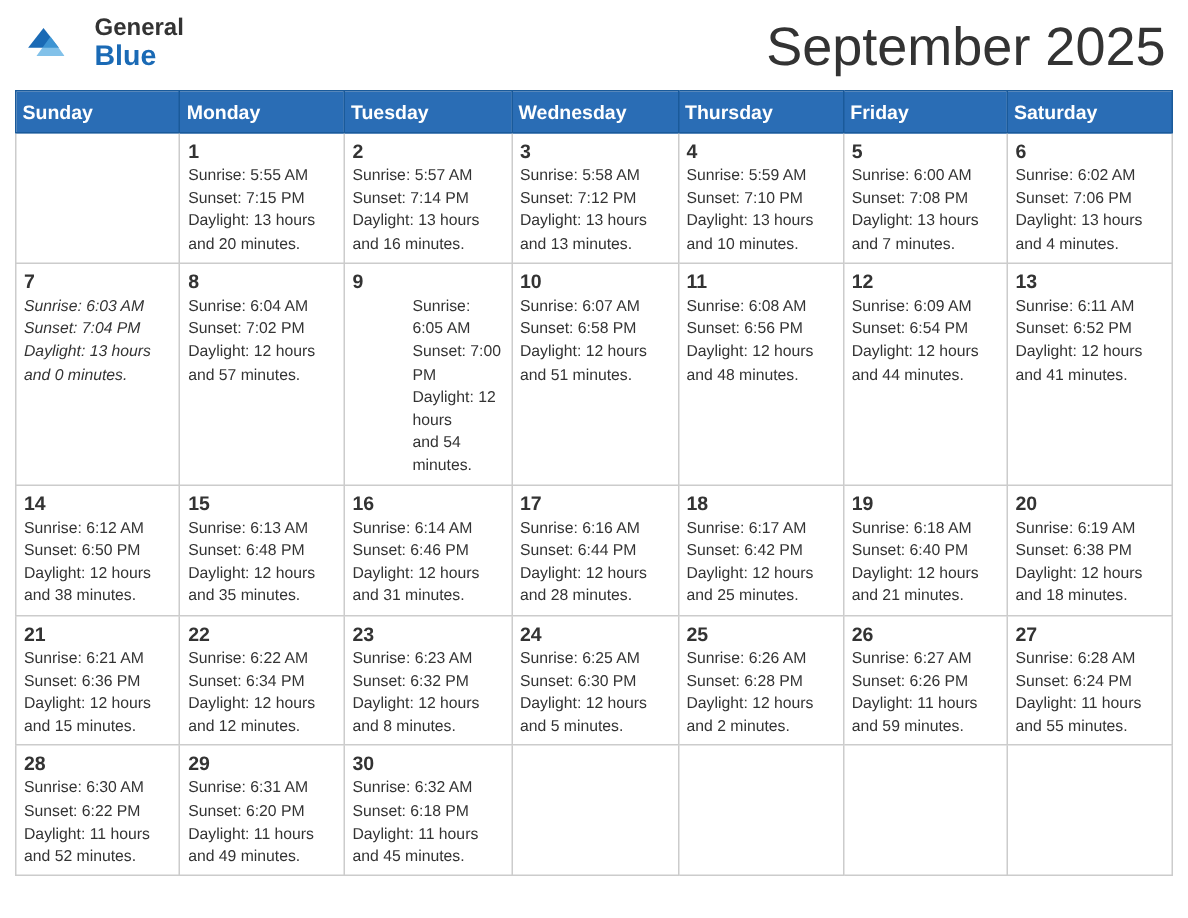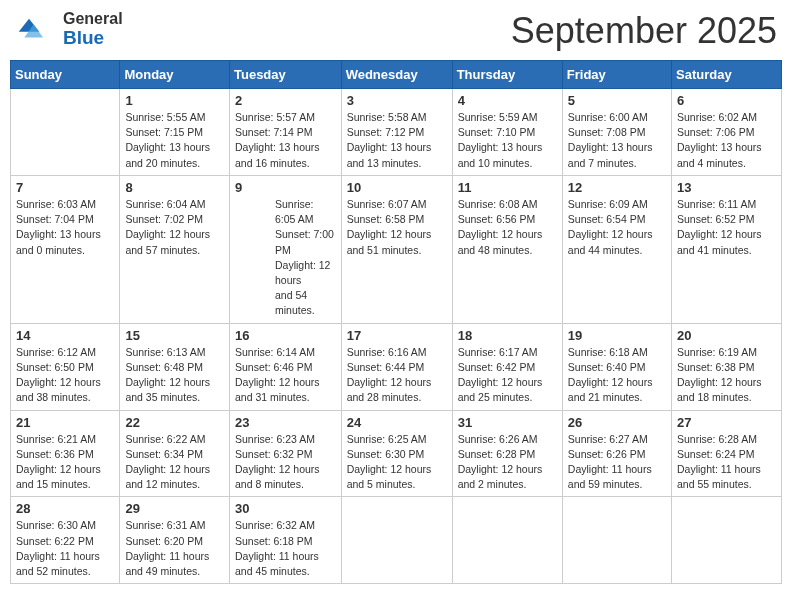--- a/index.html
+++ b/index.html
@@ -165,21 +165,21 @@
           <span class="day-num">6</span>
           <div class="day-info" style="white-space: pre-line;">Sunrise: 6:02 AM
 Sunset: 7:06 PM
 Daylight: 13 hours
 and 4 minutes.</div>
         </td>
       </tr>
       <tr>
         <td>
           <span class="day-num">7</span>
-          <div class="day-info" style="white-space: pre-line;">Sunrise: 6:03 AM
+          <div class="day-info" style="white-space: pre-line; font-style: italic;">Sunrise: 6:03 AM
 Sunset: 7:04 PM
 Daylight: 13 hours
 and 0 minutes.</div>
         </td>
         <td>
           <span class="day-num">8</span>
           <div class="day-info" style="white-space: pre-line;">Sunrise: 6:04 AM
 Sunset: 7:02 PM
 Daylight: 12 hours
 and 57 minutes.</div>
@@ -294,21 +294,21 @@
 and 8 minutes.</div>
         </td>
         <td>
           <span class="day-num">24</span>
           <div class="day-info" style="white-space: pre-line;">Sunrise: 6:25 AM
 Sunset: 6:30 PM
 Daylight: 12 hours
 and 5 minutes.</div>
         </td>
         <td>
-          <span class="day-num">31</span>
+          <span class="day-num">25</span>
           <div class="day-info" style="white-space: pre-line;">Sunrise: 6:26 AM
 Sunset: 6:28 PM
 Daylight: 12 hours
 and 2 minutes.</div>
         </td>
         <td>
           <span class="day-num">26</span>
           <div class="day-info" style="white-space: pre-line;">Sunrise: 6:27 AM
 Sunset: 6:26 PM
 Daylight: 11 hours

